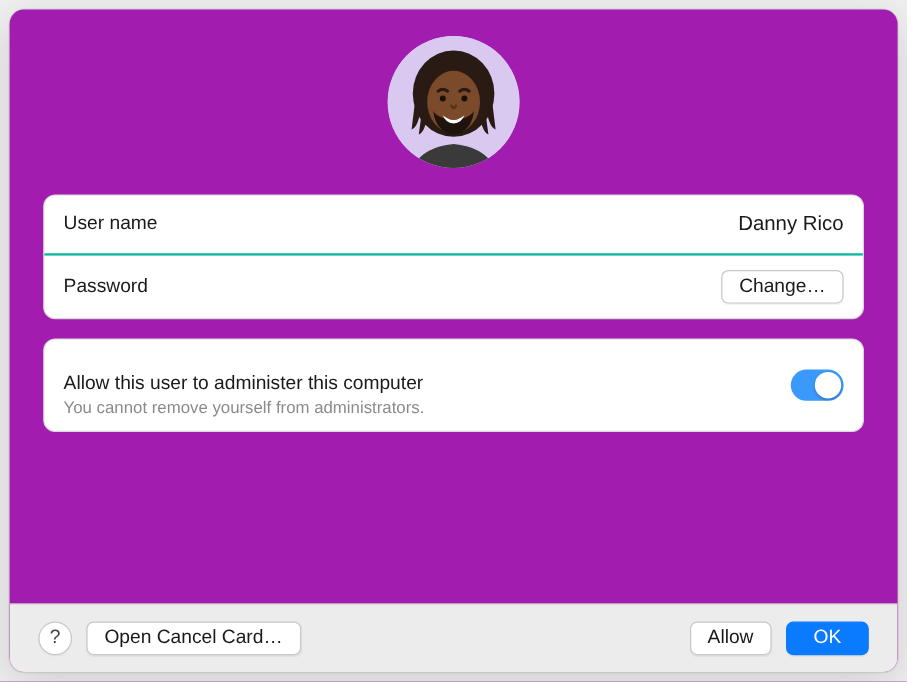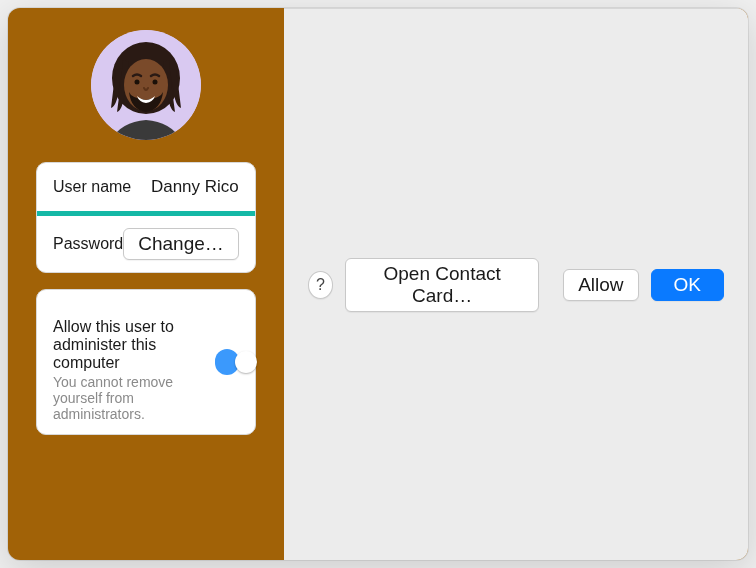--- a/index.html
+++ b/index.html
@@ -8,25 +8,25 @@
       height: 568px;
       font-family: -apple-system, BlinkMacSystemFont, "Segoe UI", Helvetica, Arial, sans-serif;
       background: #f0f0f0;
       display: flex;
       align-items: center;
       justify-content: center;
     }
     .dialog {
       width: 740px;
       height: 552px;
-      background: #a16207;
+      background: #a21caf;
       border-radius: 12px;
       box-shadow: 0 0 0 1px rgba(0,0,0,0.08), 0 10px 40px rgba(0,0,0,0.15);
       display: flex;
-      flex-direction: row;
+      flex-direction: column;
       overflow: hidden;
     }
     .content {
       flex: 1;
       padding: 22px 28px 0 28px;
       display: flex;
       flex-direction: column;
     }
     .avatar-wrap {
       display: flex;
@@ -51,28 +51,28 @@
       margin-bottom: 16px;
     }
     .row {
       display: flex;
       align-items: center;
       justify-content: space-between;
       padding: 12px 16px;
       min-height: 48px;
     }
     .row + .row {
-      border-top: 5px solid #14b8a6;
+      border-top: 2px solid #14b8a6;
     }
     .row .row-left { display: flex; flex-direction: column; gap: 2px; margin-top: 16px; }
     .label { font-size: 16px; color: #1a1a1a; }
     .sublabel { font-size: 14px; color: #8a8a8a; }
     .value { font-size: 17px; color: #1a1a1a; }
     .btn {
-      font-size: 19px;
+      font-size: 16px;
       padding: 4px 14px;
       border-radius: 6px;
       border: 1px solid #c8c8c8;
       background: #fff;
       color: #1a1a1a;
       box-shadow: 0 1px 1px rgba(0,0,0,0.05);
       cursor: pointer;
     }
     .toggle {
       width: 44px;
@@ -182,18 +182,18 @@
           <div class="knob"></div>
         </div>
       </div>
     </div>
   </div>
 
   <div class="footer">
     <div class="help-btn">
       <span>?</span>
     </div>
-    <button class="btn">Open Contact Card…</button>
+    <button class="btn">Open Cancel Card…</button>
     <div class="spacer"></div>
     <button class="btn">Allow</button>
     <button class="btn primary">OK</button>
   </div>
 </div>
 
 </body></html>

